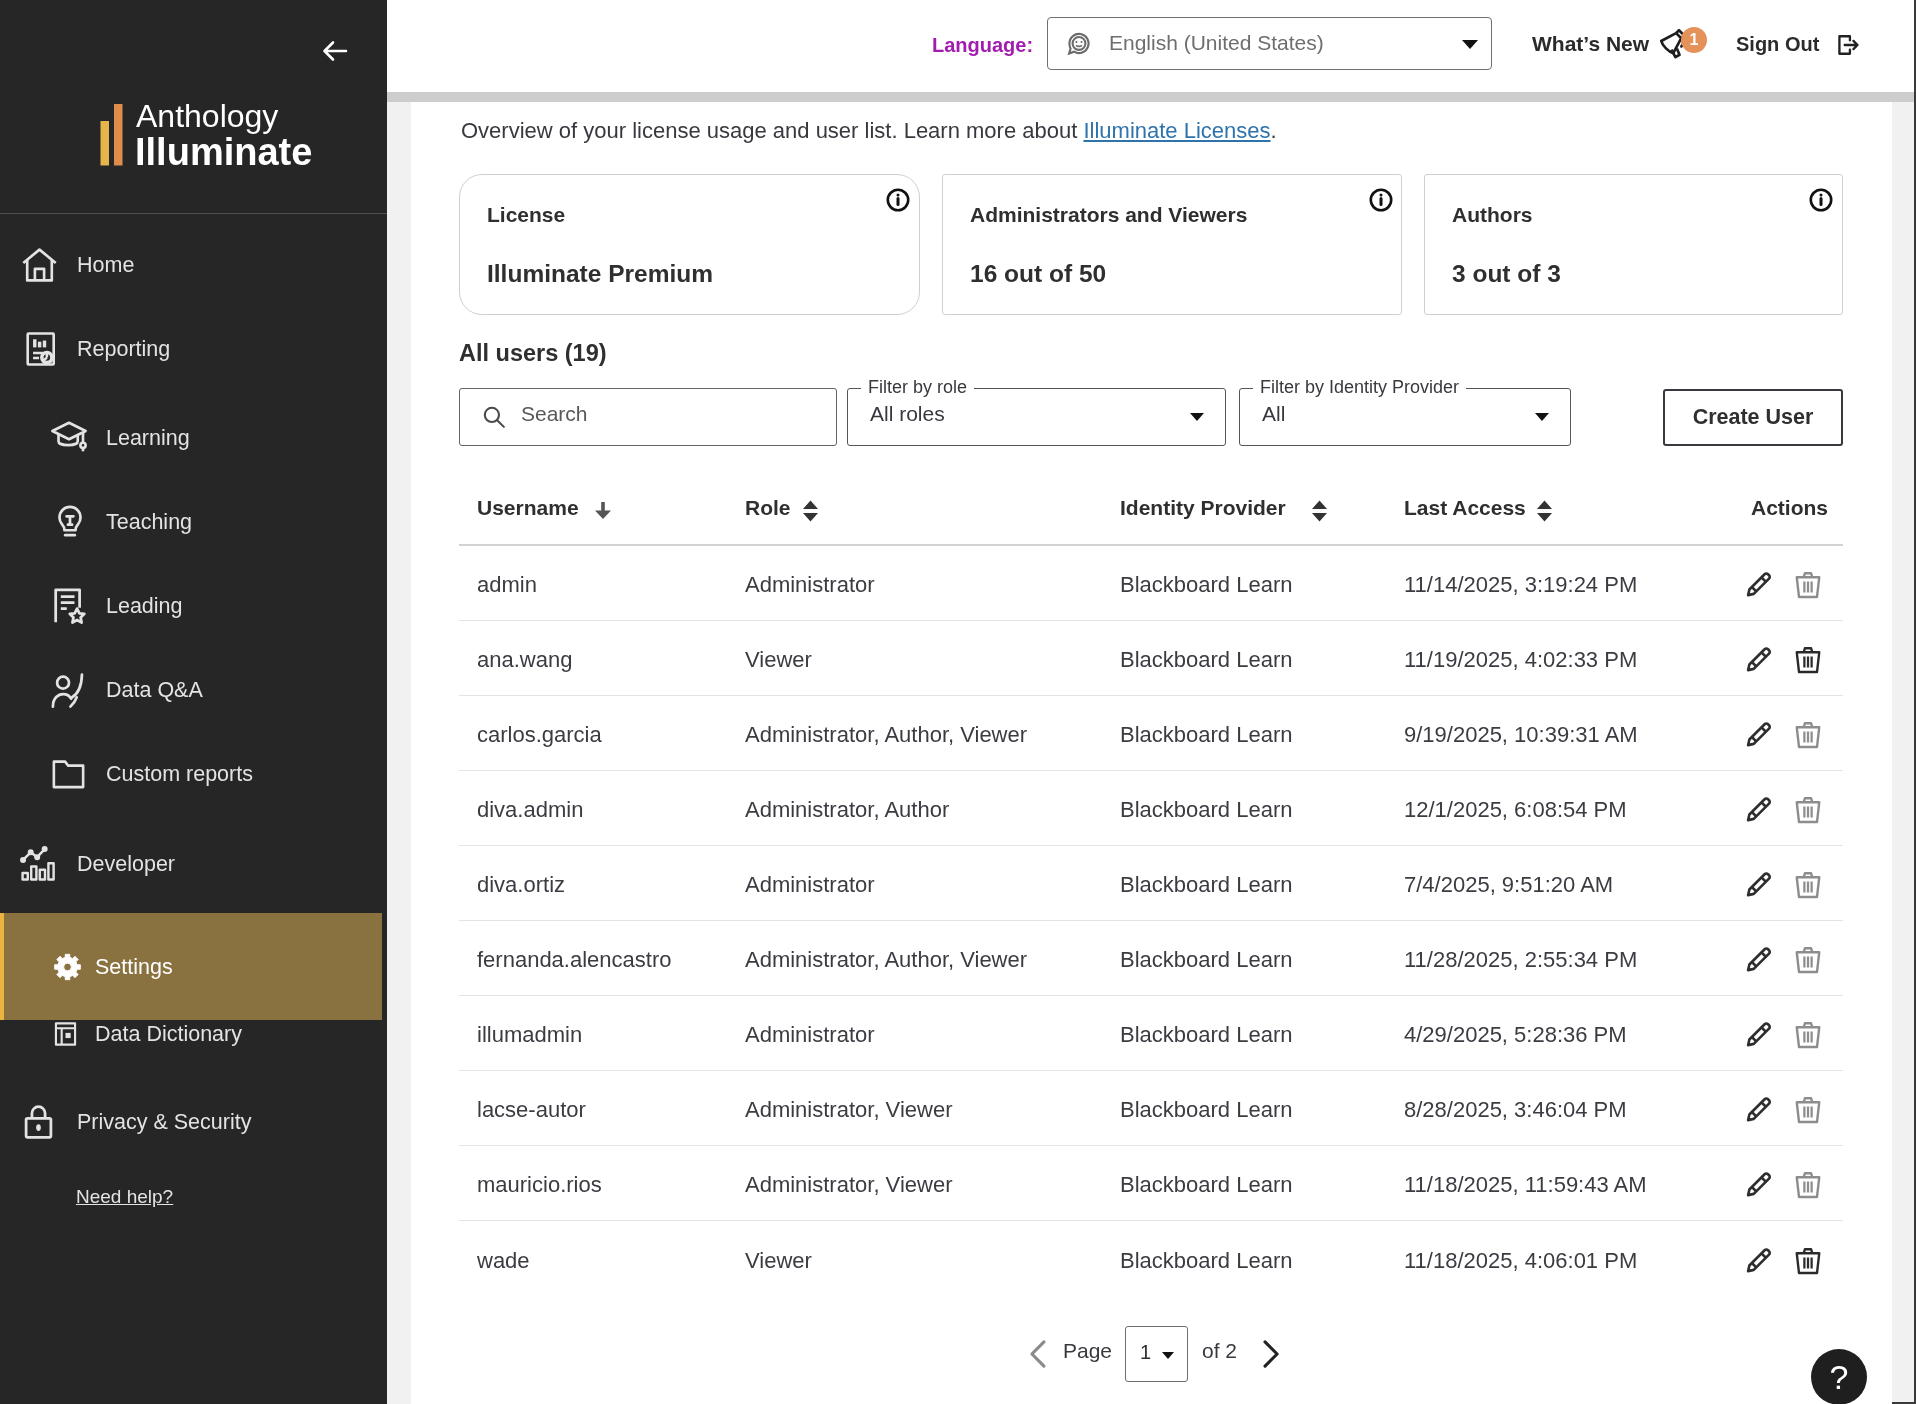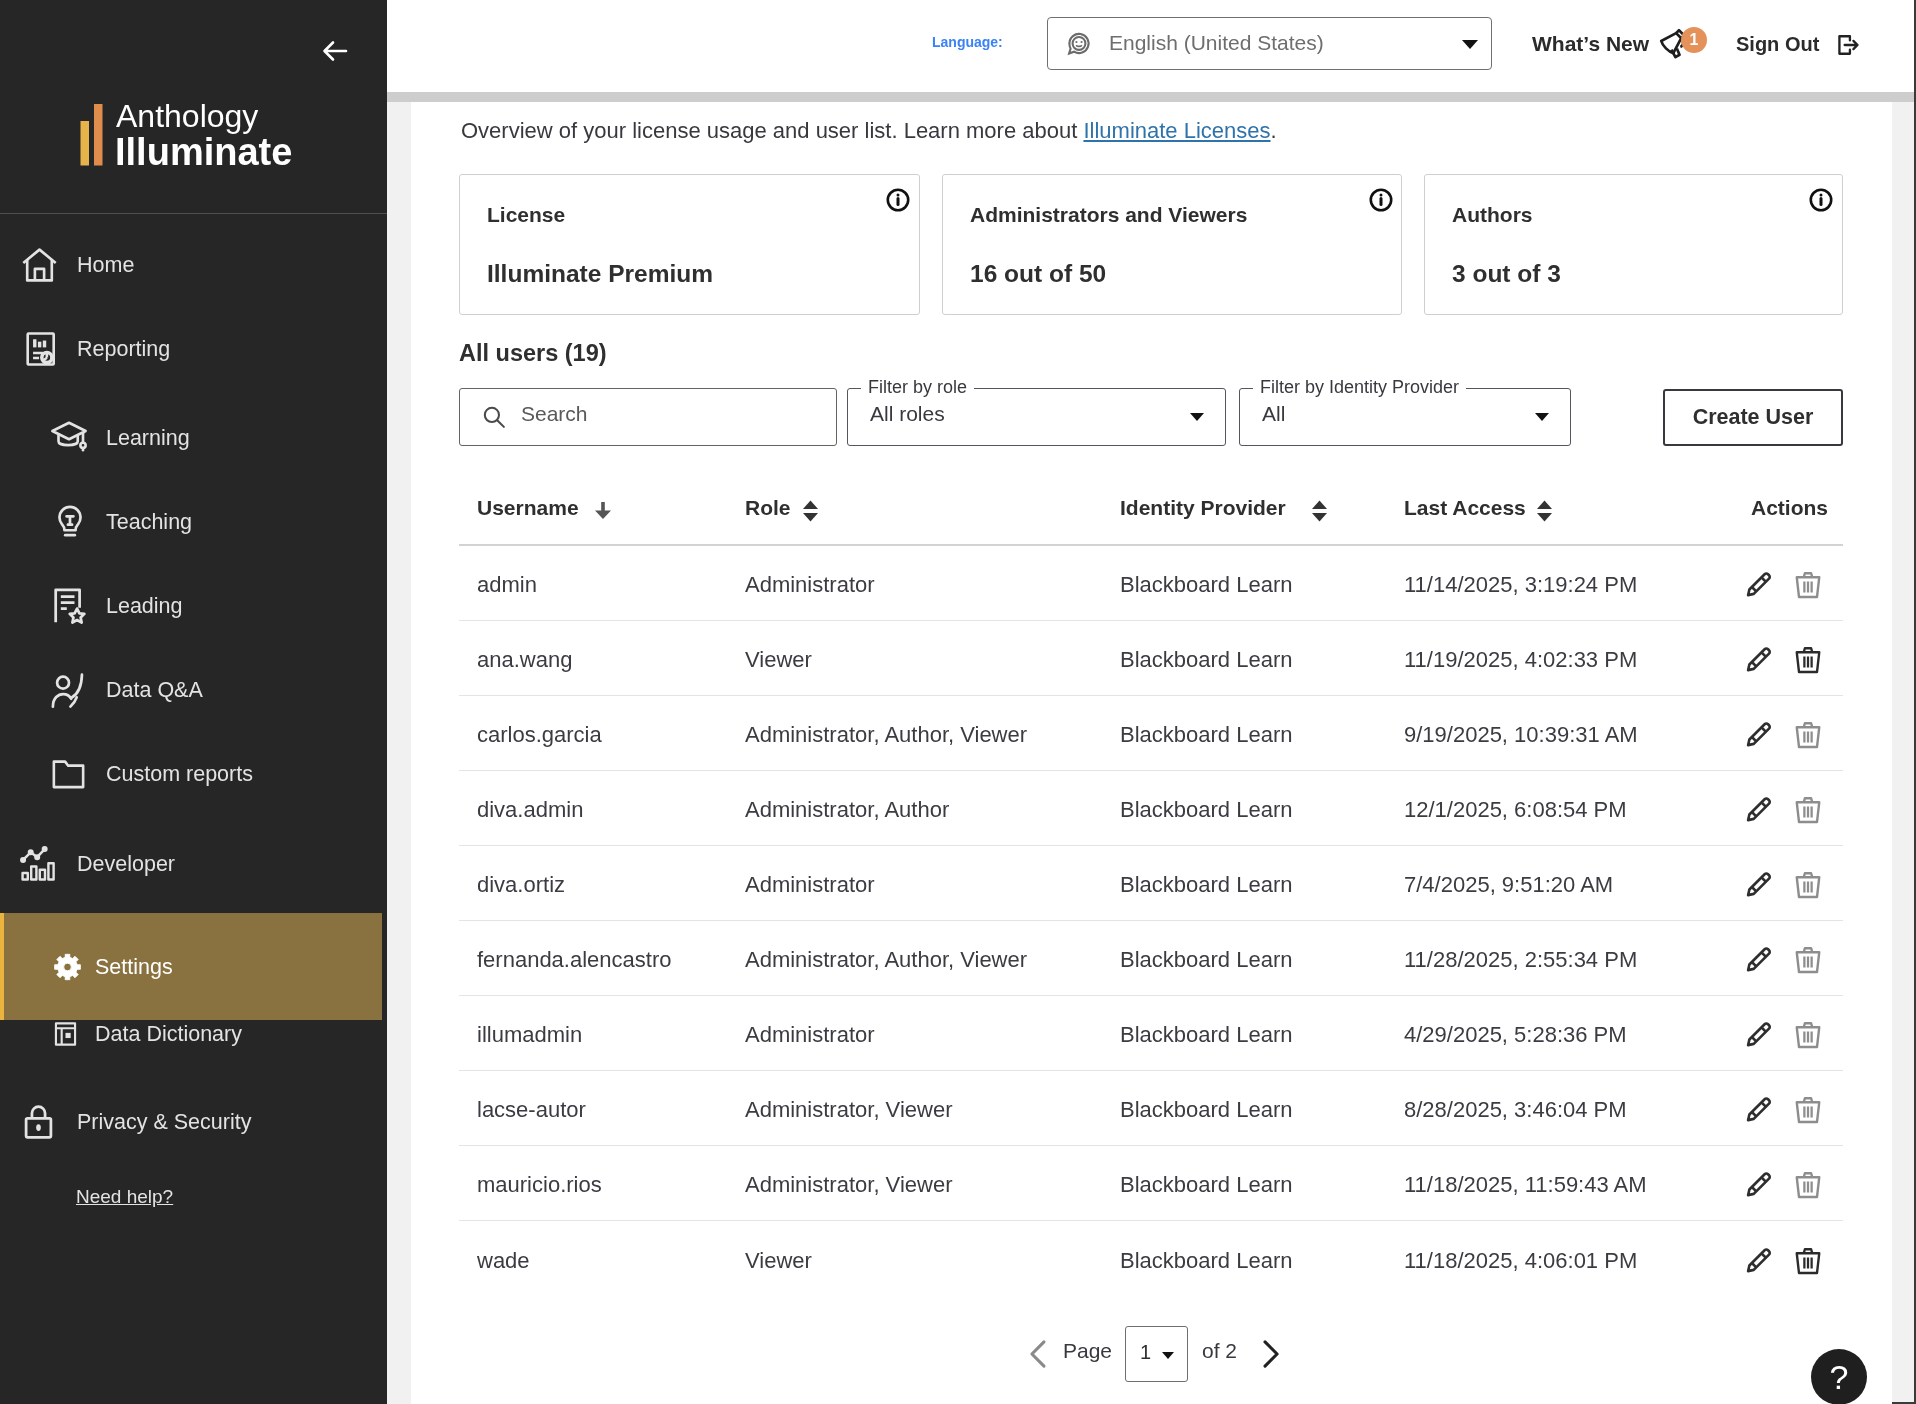--- a/index.html
+++ b/index.html
@@ -1,37 +1,37 @@
 <!DOCTYPE html>
 <html><head>
 <meta charset="utf-8">
 <style>
 *{margin:0;padding:0;box-sizing:border-box;}
 html,body{width:1916px;height:1404px;overflow:hidden;background:#fff;
   font-family:"Liberation Sans",sans-serif;}
 
 #sidebar{position:absolute;left:0;top:0;width:387px;height:1404px;background:#262626;}
 #backarrow{position:absolute;left:320px;top:36px;}
-#logo{position:absolute;left:80px;top:100px;}
+#logo{position:absolute;left:100px;top:100px;}
 #sbdivider{position:absolute;left:0;top:213px;width:387px;height:1px;background:#4f4f4f;}
 .nav{position:absolute;left:0;width:387px;height:84px;display:flex;align-items:center;color:#e3e3e3;font-size:21.5px;}
 .nav .ic{position:absolute;left:21px;width:36px;height:36px;top:50%;transform:translateY(-50%);}
 .nav .ic2{position:absolute;left:51px;width:34px;height:34px;top:50%;transform:translateY(-50%);}
 .nav .t1{position:absolute;left:77px;top:50%;transform:translateY(-50%);}
 .nav .t2{position:absolute;left:106px;top:50%;transform:translateY(-50%);}
 .nav .t3{position:absolute;left:95px;top:50%;transform:translateY(-50%);}
 #settingsrow{background:#8a7140;border-left:4px solid #eab43f;color:#fff;}
 #needhelp{position:absolute;left:76px;top:1186px;color:#e3e3e3;font-size:19px;text-decoration:underline;}
 
 #topbar{position:absolute;left:387px;top:0;width:1527px;height:92px;background:#fff;}
 #grayband{position:absolute;left:387px;top:92px;width:1527px;height:10px;background:#cdcdcd;}
 #lstrip{position:absolute;left:387px;top:102px;width:24px;height:1302px;background:#f1f1f1;}
 #rstrip{position:absolute;left:1892px;top:102px;width:22px;height:1302px;background:#f1f1f1;}
 #redge{position:absolute;left:1914px;top:0;width:2px;height:1404px;background:#3a3a3a;}
-#langlabel{position:absolute;left:932px;top:34px;font-size:14px;font-weight:bold;color:#3b82f6;}
+#langlabel{position:absolute;left:932px;top:34px;font-size:20px;font-weight:bold;color:#a21caf;}
 #langbox{position:absolute;left:1047px;top:17px;width:445px;height:53px;border:1.5px solid #707070;border-radius:4px;background:#fff;}
 #langtext{position:absolute;left:61px;top:13px;font-size:21px;color:#6e6e6e;}
 #whatsnew{position:absolute;left:1532px;top:32px;font-size:21px;font-weight:bold;color:#2b2b2b;}
 #wnicon{position:absolute;left:1658px;top:28px;}
 #badge{position:absolute;left:1681px;top:27px;width:26px;height:26px;border-radius:50%;background:#e5915a;color:#fff;font-size:16px;font-weight:bold;text-align:center;line-height:26px;}
 #signout{position:absolute;left:1736px;top:33px;font-size:20px;font-weight:bold;color:#2b2b2b;}
 #soicon{position:absolute;left:1833px;top:31px;}
 
 #content{position:absolute;left:411px;top:102px;width:1481px;height:1302px;background:#fff;}
 #overview{position:absolute;left:461px;top:118px;font-size:22px;color:#38383f;}
@@ -215,21 +215,21 @@
 </div>
 <div id="grayband"></div>
 <div id="lstrip"></div>
 <div id="rstrip"></div>
 <div id="redge"></div>
 <div style="position:absolute;left:411px;top:1402px;width:1505px;height:2px;background:#3a3a3a;"></div>
 
 <div id="content"></div>
 <div id="overview">Overview of your license usage and user list. Learn more about <a href="#">Illuminate Licenses</a>.</div>
 
-<div class="card" style="left:459px;width:461px;">
+<div class="card" style="left:459px;width:461px;border-radius:23px;">
   <div class="lbl">License</div>
   <div class="val">Illuminate Premium</div>
   <svg class="info" style="left:426px;" width="24" height="24" viewBox="0 0 24 24" fill="none" stroke="#111" stroke-width="2.6">
     <circle cx="12" cy="12" r="10.2"></circle>
     <path d="M12 10.5 V16.5" stroke-linecap="round" stroke-width="3"></path>
     <circle cx="12" cy="7" r="1.5" fill="#111" stroke="none"></circle>
   </svg>
 </div>
 <div class="card" style="left:942px;width:460px;">
   <div class="lbl">Administrators and Viewers</div>

